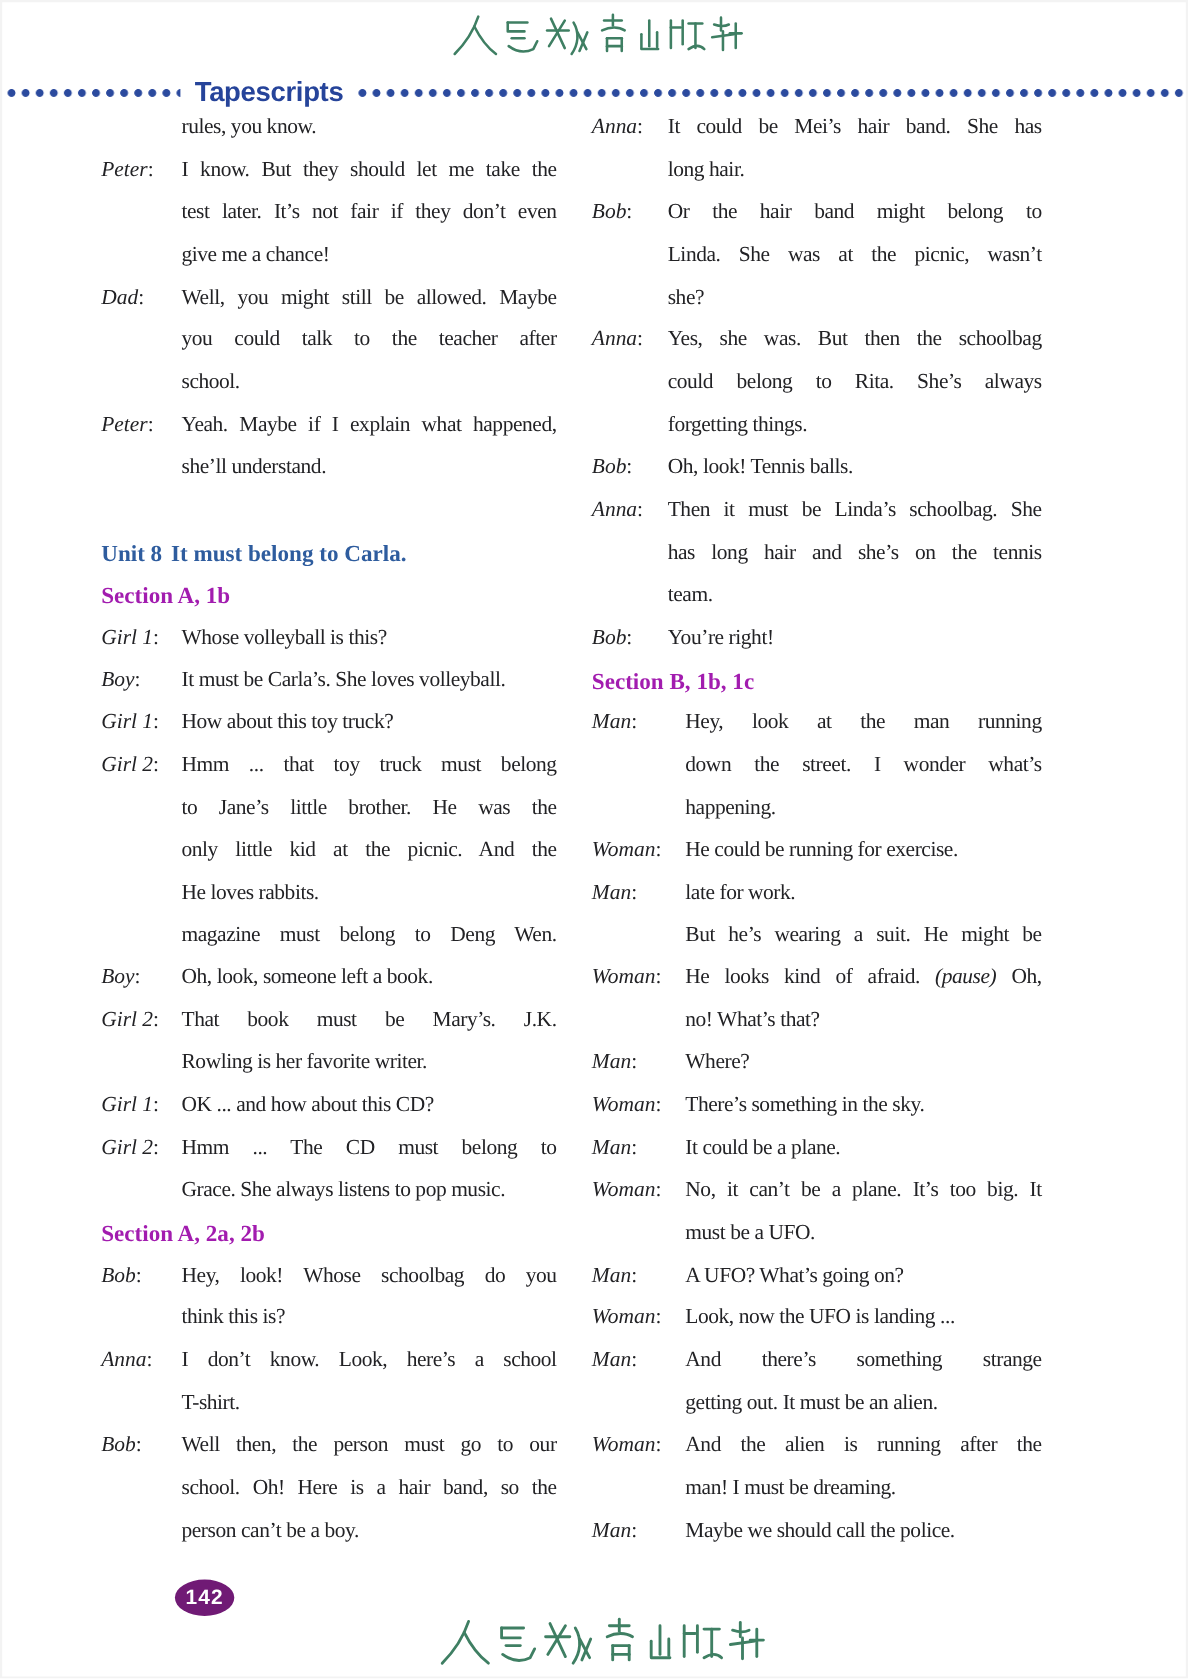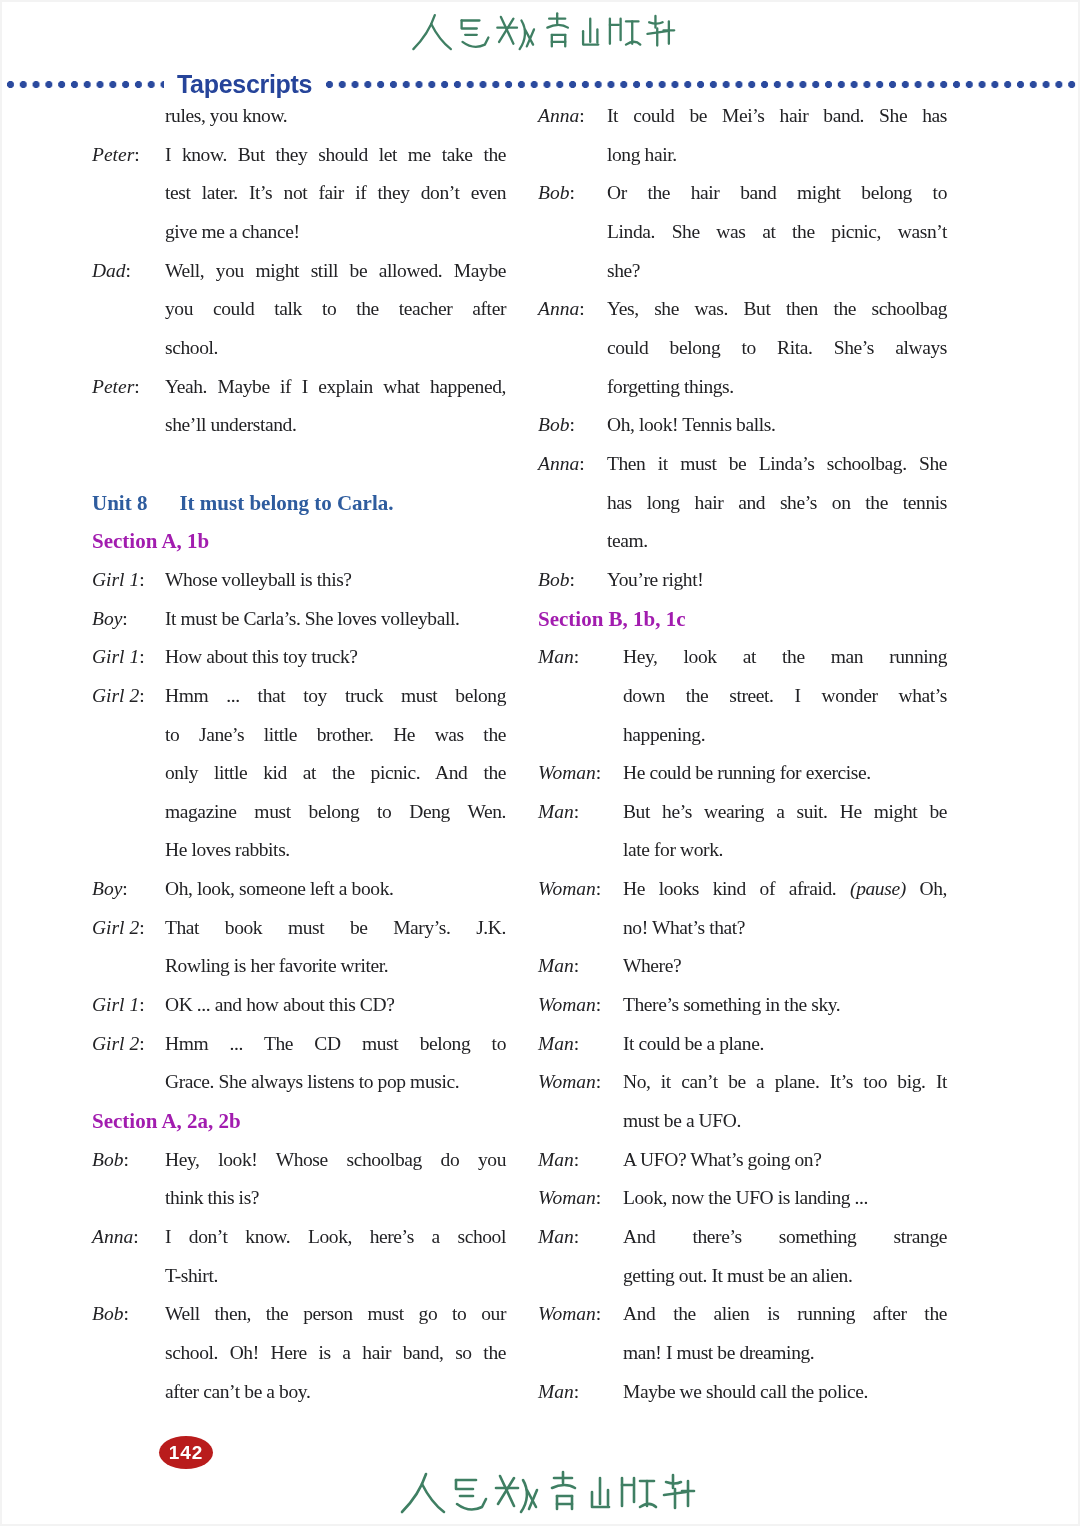--- a/index.html
+++ b/index.html
@@ -30,26 +30,26 @@
   .col-right{left:538px;width:409px;--labw:69px;}
   .drow{display:flex;align-items:flex-start;font-family:Liberation Serif, serif;}
   .drow.wide{--labw:85px;}
   .spk{flex:none;width:var(--labw);font-size:19.5px;line-height:38.66px;white-space:nowrap;}
   .spk em{font-style:italic;}
   .txt{flex:1;min-width:0;}
   .ln{font-size:19.5px;line-height:38.66px;letter-spacing:-0.4px;white-space:nowrap;text-align:left;}
   .ln.j{text-align:justify;text-align-last:justify;}
   .ln em{font-style:italic;}
   .unit-heading{line-height:38.66px;margin-top:38.66px;font-weight:bold;font-size:21px;color:#2e5c9e;white-space:nowrap;}
-  .unit-heading .unit-label{margin-right:32px;}
+  .unit-heading .unit-label{margin-right:8px;}
   .section-heading{line-height:38.66px;font-weight:bold;font-size:21px;color:#a21caf;white-space:nowrap;}
   
   .page-badge{
     position:absolute;left:159px;top:1436px;width:54px;height:33px;border-radius:50%;
-    background:#b91c1c;color:#ffffff;font-family:"Liberation Sans","DejaVu Sans",sans-serif;
+    background:#701a75;color:#ffffff;font-family:"Liberation Sans","DejaVu Sans",sans-serif;
     font-weight:bold;font-size:19px;line-height:33px;text-align:center;letter-spacing:1px;
   }
 </style>
 </head>
 <body>
 
 <div class="page">
 
   <svg class="cal cal-top" viewBox="0 0 300 52" role="img" aria-label="人民教育出版社">
     <path d="M30,6 C26,18 18,32 6,44"></path>
@@ -144,22 +144,22 @@
         <div class="txt">
           <div class="ln">How about this toy truck?</div>
         </div>
       </div>
       <div class="drow">
         <div class="spk"><em>Girl 2</em>:</div>
         <div class="txt">
           <div class="ln j">Hmm ... that toy truck must belong</div>
           <div class="ln j">to Jane’s little brother. He was the</div>
           <div class="ln j">only little kid at the picnic. And the</div>
+          <div class="ln">He loves rabbits.</div>
           <div class="ln j">magazine must belong to Deng Wen.</div>
-          <div class="ln">He loves rabbits.</div>
         </div>
       </div>
       <div class="drow">
         <div class="spk"><em>Boy</em>:</div>
         <div class="txt">
           <div class="ln">Oh, look, someone left a book.</div>
         </div>
       </div>
       <div class="drow">
         <div class="spk"><em>Girl 2</em>:</div>
@@ -194,21 +194,21 @@
         <div class="txt">
           <div class="ln j">I don’t know. Look, here’s a school</div>
           <div class="ln">T-shirt.</div>
         </div>
       </div>
       <div class="drow">
         <div class="spk"><em>Bob</em>:</div>
         <div class="txt">
           <div class="ln j">Well then, the person must go to our</div>
           <div class="ln j">school. Oh! Here is a hair band, so the</div>
-          <div class="ln">after can’t be a boy.</div>
+          <div class="ln">person can’t be a boy.</div>
         </div>
       </div>
     </section>
   <section class="col col-right">
       <div class="drow">
         <div class="spk"><em>Anna</em>:</div>
         <div class="txt">
           <div class="ln j">It could be Mei’s hair band. She has</div>
           <div class="ln">long hair.</div>
         </div>
@@ -260,22 +260,22 @@
       </div>
       <div class="drow wide">
         <div class="spk"><em>Woman</em>:</div>
         <div class="txt">
           <div class="ln">He could be running for exercise.</div>
         </div>
       </div>
       <div class="drow wide">
         <div class="spk"><em>Man</em>:</div>
         <div class="txt">
+          <div class="ln">late for work.</div>
           <div class="ln j">But he’s wearing a suit. He might be</div>
-          <div class="ln">late for work.</div>
         </div>
       </div>
       <div class="drow wide">
         <div class="spk"><em>Woman</em>:</div>
         <div class="txt">
           <div class="ln j">He looks kind of afraid. <em>(pause)</em> Oh,</div>
           <div class="ln">no! What’s that?</div>
         </div>
       </div>
       <div class="drow wide">

